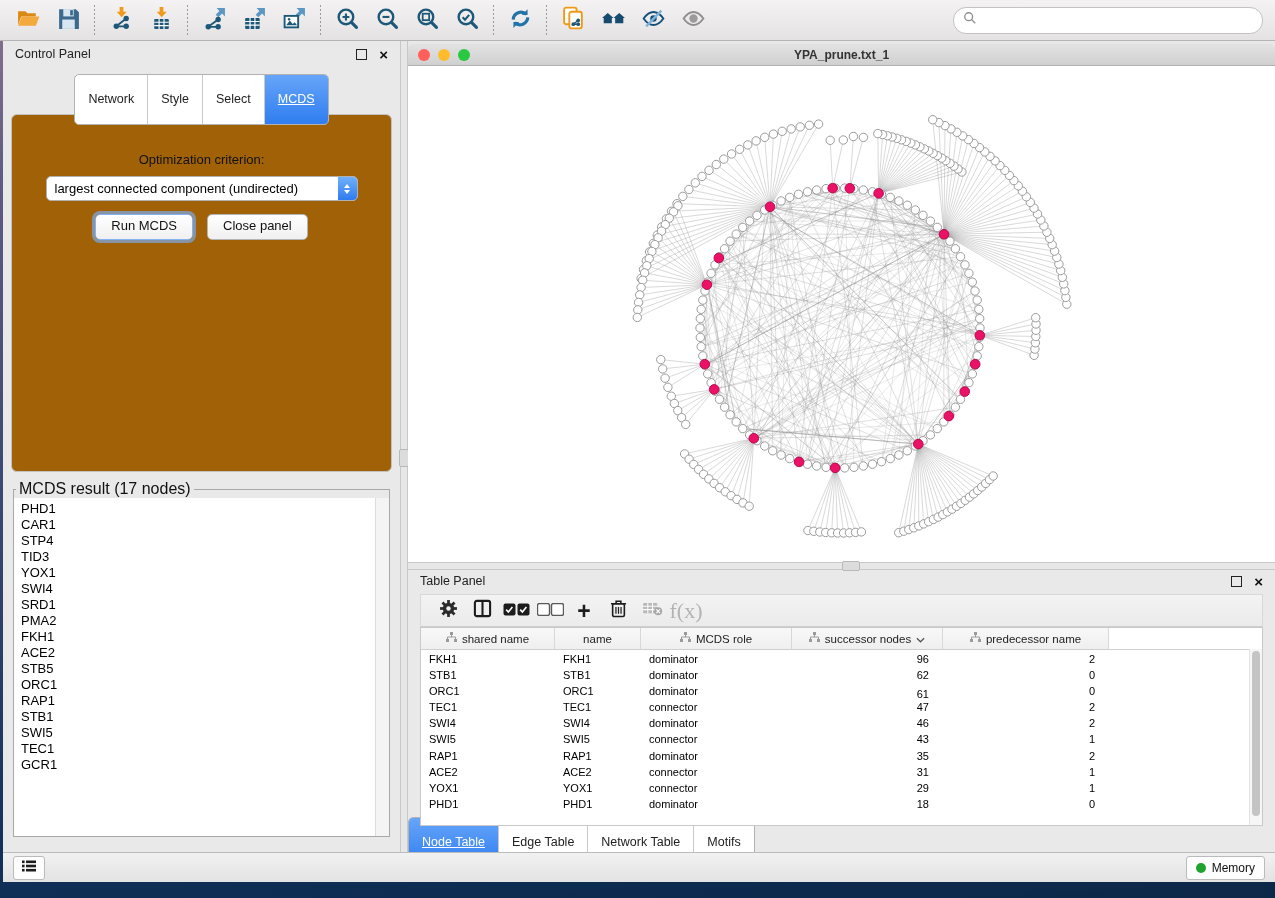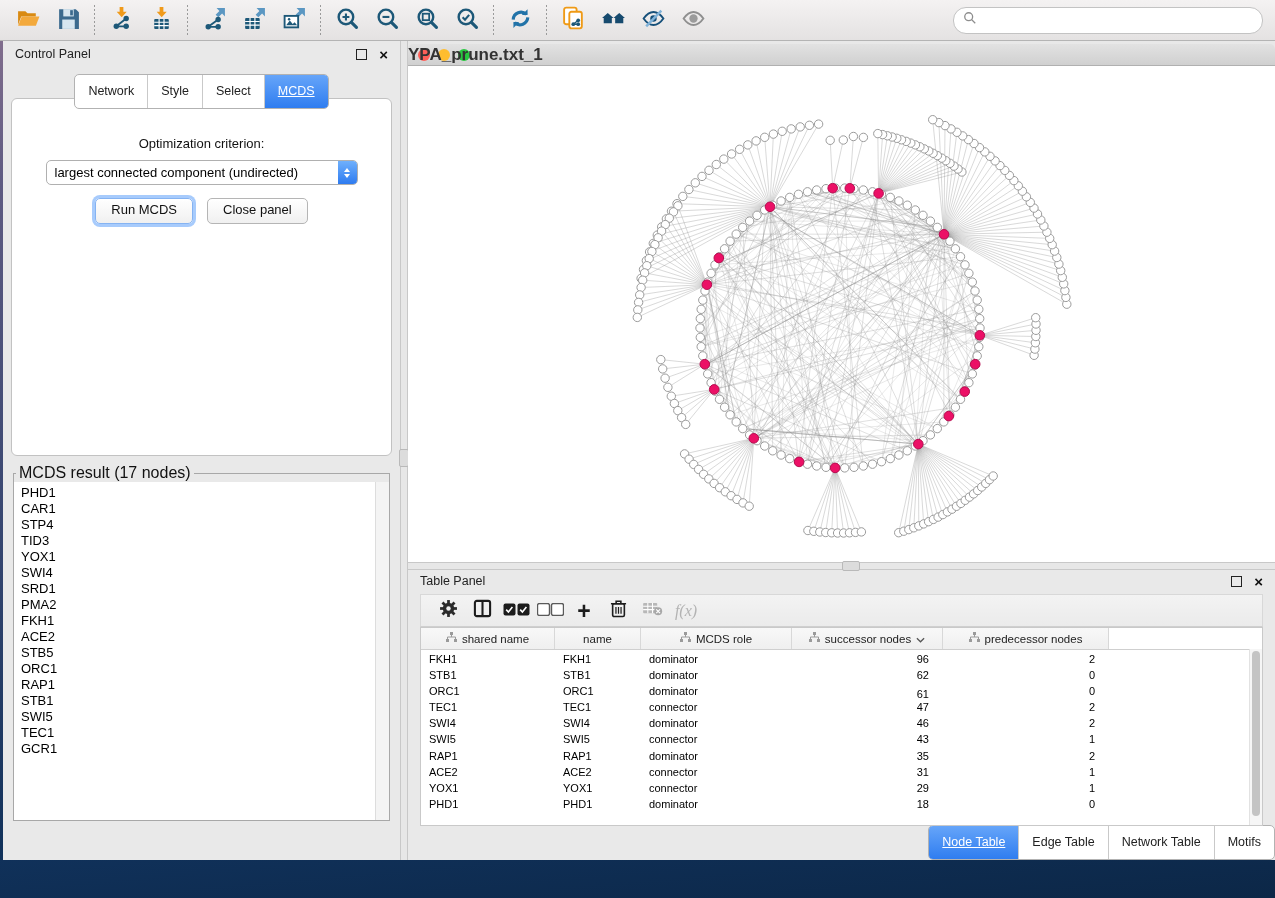--- a/index.html
+++ b/index.html
@@ -28,25 +28,25 @@
   .main{position:absolute;left:3px;top:41px;right:0;bottom:30px;display:flex;background:#e8e8e8;}
 
   
   .cpanel{width:397px;flex:none;background:#e9e9e9;position:relative;box-sizing:border-box;}
   .panel-head{height:26px;display:flex;align-items:center;padding:0 12px;}
   .panel-title{font-size:12.5px;color:#222;}
   .panel-head .ph-sp{flex:1;}
   .float-box{width:9px;height:9px;border:1.6px solid #222;margin-right:12px;}
   .close-x{font-size:15px;font-weight:bold;color:#111;line-height:9px;}
   .seg{display:inline-flex;background:#fff;border:1px solid #b2b2b2;border-radius:5px;overflow:hidden;}
-  .seg-tab{padding:8px 13px;font-size:12.5px;color:#222;border-left:1px solid #c9c9c9;line-height:17px;}
+  .seg-tab{padding:16px 13px;font-size:12.5px;color:#222;border-left:1px solid #c9c9c9;line-height:17px;}
   .seg-tab:first-child{border-left:none;}
   .seg-tab.active{background:linear-gradient(#66a5f9,#2f7df0);color:#fff;text-decoration:underline;}
   .cp-tabrow{display:flex;justify-content:center;margin-top:7px;position:relative;z-index:2;}
-  .cp-content{margin:-11px 8px 0 8px;padding-top:15px;height:358px;background:#ffffff;
+  .cp-content{margin:-11px 8px 0 8px;padding-top:15px;height:358px;background:#a16207;
     border:1px solid #c2c2c2;border-radius:6px;box-sizing:border-box;text-align:center;}
   .opt-label{font-size:13px;color:#111;margin-top:22px;}
   .dropdown{margin:9px auto 0 auto;width:312px;height:25px;background:#fff;border:1px solid #b0b0b0;
     border-radius:5px;display:flex;align-items:center;box-sizing:border-box;}
   .dropdown .val{flex:1;font-size:13px;text-align:left;padding:0 8px;white-space:nowrap;overflow:hidden;}
   .stepper{width:19px;height:23px;border-radius:0 4px 4px 0;background:linear-gradient(#6fb0fc,#2e7bf0);
     display:flex;flex-direction:column;align-items:center;justify-content:center;gap:2px;flex:none;}
   .chev{width:0;height:0;border-left:3.5px solid transparent;border-right:3.5px solid transparent;}
   .chev.up{border-bottom:4.5px solid #fff;}
   .chev.dn{border-top:4.5px solid #fff;}
@@ -67,42 +67,42 @@
   .hsplit{height:6px;background:#e7e7e7;border-top:1px solid #c8c8c8;border-bottom:1px solid #c8c8c8;position:relative;}
   .hsplit .grip{position:absolute;left:50%;top:-2px;width:16px;height:8px;background:#dcdcdc;border:1px solid #b9b9b9;border-radius:2px;}
 
   
   .rightcol{flex:1;display:flex;flex-direction:column;min-width:0;background:#e8e8e8;}
   .netwin{height:518px;flex:none;display:flex;flex-direction:column;padding-top:3px;}
   .titlebar{height:21px;background:linear-gradient(#e2e2e2,#d0d0d0);border-bottom:1px solid #b0b0b0;
     border-radius:5px 5px 0 0;display:flex;align-items:center;position:relative;}
   .lights{display:flex;gap:8px;margin-left:10px;}
   .light{width:12px;height:12px;border-radius:50%;}
-  .titlebar .wtitle{position:absolute;left:0;right:0;font-size:17px;font-weight:bold;color:#333;}
+  .titlebar .wtitle{position:absolute;left:0;right:0;text-align:center;font-size:12px;font-weight:bold;color:#333;}
   .netcanvas{flex:1;background:#fff;position:relative;overflow:hidden;}
 
   
   .tpanel{flex:1;display:flex;flex-direction:column;min-height:0;background:#e9e9e9;}
   .tp-toolbar{margin:2px 12px 0 12px;height:38px;background:linear-gradient(#f3f3f3,#ebebeb);
     border:1px solid #d8d8d8;border-bottom:1px solid #cfcfcf;display:flex;align-items:center;padding:0 10px;gap:0;box-sizing:border-box;}
   .ttbtn{height:30px;min-width:34px;display:flex;align-items:center;justify-content:center;}
   .plus-glyph{font-size:23px;font-weight:bold;color:#1c1c1c;line-height:20px;}
-  .fx{font-family:"Liberation Serif","DejaVu Serif",serif;font-style:italic;font-size:16px;color:#b3b3b3;}
+  .fx{font-family:"Liberation Serif","DejaVu Serif",serif;font-size:22px;color:#b3b3b3;}
   .ttable{margin:0 12px;height:230px;background:#fff;border:1px solid #c9c9c9;position:relative;box-sizing:border-box;overflow:hidden;}
   .thead{display:flex;height:21px;border-bottom:1px solid #cfcfcf;font-size:11.5px;color:#222;}
   .thcell{display:flex;align-items:center;justify-content:center;gap:5px;border-right:1px solid #d8d8d8;
     background:linear-gradient(#f8f8f8,#efefef);box-sizing:border-box;flex:none;}
   .thfill{flex:1;background:#fff;border-right:none;}
   .trow{display:flex;height:16.2px;font-size:11px;color:#000;align-items:center;}
   .tcell{box-sizing:border-box;flex:none;white-space:nowrap;overflow:hidden;}
   .tcell.left{padding-left:8px;text-align:left;}
   .tcell.right{padding-right:14px;text-align:right;}
   .tv-scroll{position:absolute;top:21px;bottom:0;right:0;width:12px;background:#f6f6f6;border-left:1px solid #e2e2e2;}
   .tv-thumb{position:absolute;left:2px;right:2px;top:2px;height:94%;background:#c4c4c4;border-radius:5px;}
-  .tp-tabs{height:34px;display:flex;justify-content:flex-end;align-items:center;}
+  .tp-tabs{height:34px;display:flex;justify-content:flex-start;align-items:center;}
 
   
   .statusbar{position:absolute;left:3px;right:0;bottom:8px;height:30px;
     background:linear-gradient(#f1f1f1,#e3e3e3);border-top:1px solid #bcbcbc;
     display:flex;align-items:center;padding:0 10px;box-sizing:border-box;}
   .sb-btn{width:30px;height:22px;background:#fdfdfd;border:1px solid #bbb;border-radius:3px;
     display:flex;align-items:center;justify-content:center;}
   .sb-sp{flex:1;}
   .mem-btn{height:22px;background:#fdfdfd;border:1px solid #bbb;border-radius:3px;
     display:flex;align-items:center;gap:6px;padding:0 9px;font-size:12px;color:#111;}
@@ -715,21 +715,21 @@
               </div>
               <div class="thcell" style="width: 166px;">
                 <span><svg viewBox="0 0 11 11" width="11" height="11">
                     <g fill="#9a9a9a">
                       <rect x="4" y="0" width="3" height="3"></rect>
                       <rect x="0" y="7" width="3" height="3"></rect>
                       <rect x="8" y="7" width="3" height="3"></rect>
                     </g>
                     <path d="M5.5 3v2M1.5 7V5h8M9.5 7V5" stroke="#9a9a9a" fill="none"></path>
                   </svg></span>
-                <span>predecessor nodes</span>
+                <span>predecessor name</span>
               </div>
               <div class="thcell thfill"></div>
             </div>
           <div id="table-body">
               <div class="trow">
                 <div class="tcell left" style="width: 134px;">FKH1</div>
                 <div class="tcell left" style="width: 86px;">FKH1</div>
                 <div class="tcell left" style="width: 151px;">dominator</div>
                 <div class="tcell right" style="width: 151px;">96</div>
                 <div class="tcell right" style="width: 166px;">2</div>
@@ -807,13 +807,32 @@
               <div class="seg-tab active">Node Table</div>
               <div class="seg-tab">Edge Table</div>
               <div class="seg-tab">Network Table</div>
               <div class="seg-tab">Motifs</div>
             </div>
           </div>
       </div>
     </div>
   </div>
 
+  <div class="statusbar">
+    <div class="sb-btn">
+        <span><svg viewBox="0 0 16 14" width="16" height="14">
+            <g fill="#1c1c1c">
+              <rect x="1" y="1.5" width="2.6" height="2.6"></rect>
+              <rect x="5" y="1.5" width="10" height="2.6"></rect>
+              <rect x="1" y="5.7" width="2.6" height="2.6"></rect>
+              <rect x="5" y="5.7" width="10" height="2.6"></rect>
+              <rect x="1" y="9.9" width="2.6" height="2.6"></rect>
+              <rect x="5" y="9.9" width="10" height="2.6"></rect>
+            </g>
+          </svg></span>
+      </div>
+    <div class="sb-sp"></div>
+    <div class="mem-btn">
+      <span class="mem-dot"></span>
+      <span>Memory</span>
+    </div>
+  </div>
 </div>
 
 </body></html>

